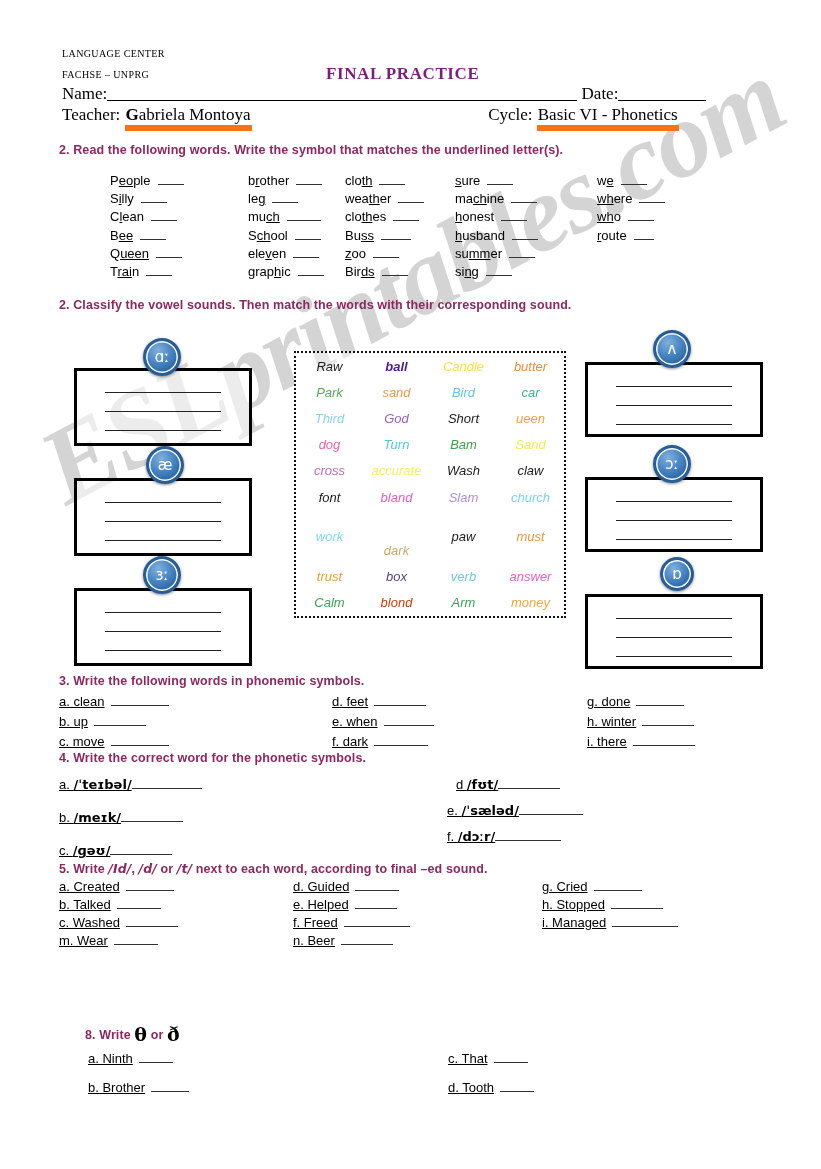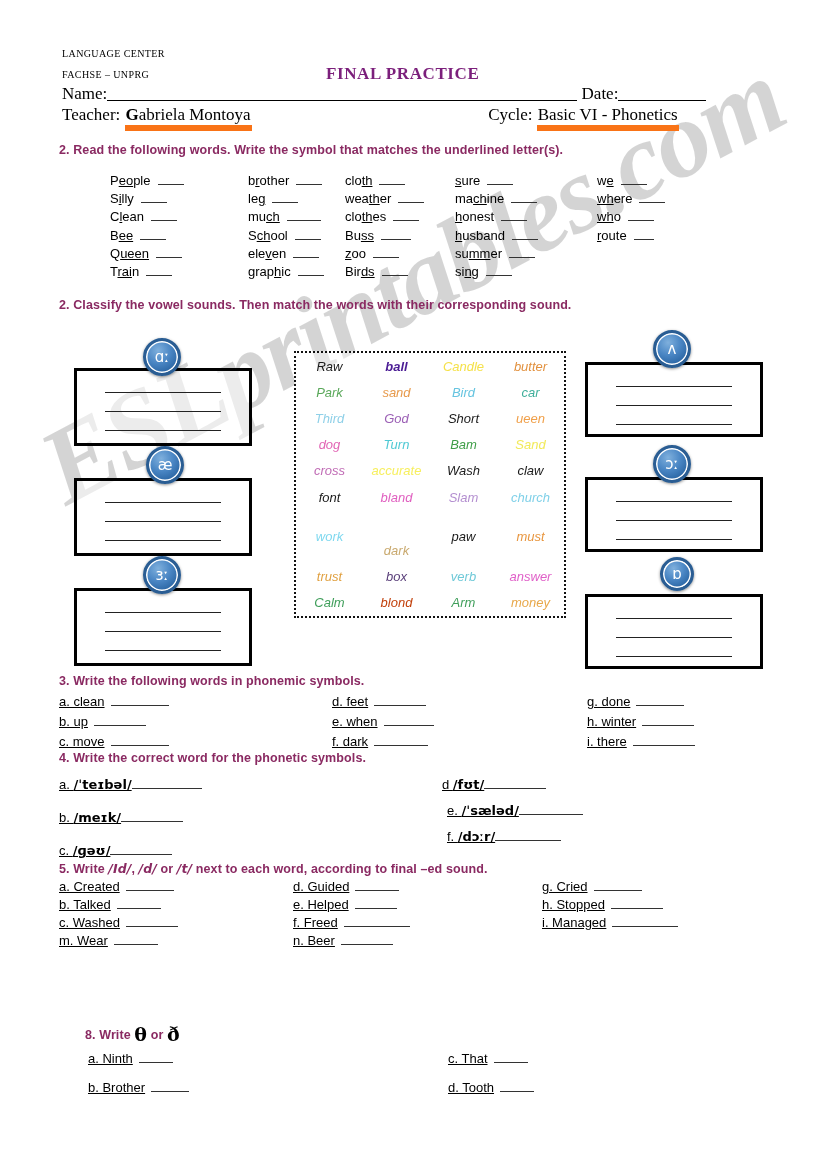--- a/index.html
+++ b/index.html
@@ -286,21 +286,21 @@
         <div class="qrow" style="left: 587px; top: 734px;"><span>i. there</span><span style="display: inline-block; width: 6px;"></span><span class="blank" style="width: 62px;"></span></div>
       </div>
 
     <div class="sec-h" style="left:59px; top:751px;">4. Write the correct word for the phonetic symbols.</div>
     <div id="ex4c1">
         <div class="qrow" style="left: 59px; top: 777px;"><span>a. </span><span class="ph">/ˈteɪbəl/</span><span class="blank" style="width: 70px;"></span></div>
         <div class="qrow" style="left: 59px; top: 810px;"><span>b. </span><span class="ph">/meɪk/</span><span class="blank" style="width: 62px;"></span></div>
         <div class="qrow" style="left: 59px; top: 843px;"><span>c. </span><span class="ph">/ɡəʊ/</span><span class="blank" style="width: 62px;"></span></div>
       </div>
     <div id="ex4c2">
-        <div class="qrow" style="left: 442px; top: 777px;"><span>d </span><span class="ph">/fʊt/</span><span class="blank" style="width: 62px;"></span></div>
+        <div class="qrow" style="left: 456px; top: 777px;"><span>d </span><span class="ph">/fʊt/</span><span class="blank" style="width: 62px;"></span></div>
         <div class="qrow" style="left: 447px; top: 803px;"><span>e. </span><span class="ph">/ˈsæləd/</span><span class="blank" style="width: 64px;"></span></div>
         <div class="qrow" style="left: 447px; top: 829px;"><span>f. </span><span class="ph">/dɔːr/</span><span class="blank" style="width: 66px;"></span></div>
       </div>
 
     <div class="sec-h" style="left:59px; top:861px;" id="ex5head"><span>5. Write </span><span class="inl-ph">/Id/</span><span>, </span><span class="inl-ph">/d/</span><span> or </span><span class="inl-ph">/t/</span><span> next to each word,  according to final –ed sound.</span></div>
     <div id="ex5c1">
         <div class="qrow" style="left: 59px; top: 879px;"><span>a. Created</span><span style="display: inline-block; width: 6px;"></span><span class="blank" style="width: 48px;"></span></div>
         <div class="qrow" style="left: 59px; top: 897px;"><span>b. Talked</span><span style="display: inline-block; width: 6px;"></span><span class="blank" style="width: 44px;"></span></div>
         <div class="qrow" style="left: 59px; top: 915px;"><span>c. Washed</span><span style="display: inline-block; width: 6px;"></span><span class="blank" style="width: 52px;"></span></div>
         <div class="qrow" style="left: 59px; top: 933px;"><span>m. Wear</span><span style="display: inline-block; width: 6px;"></span><span class="blank" style="width: 44px;"></span></div>

